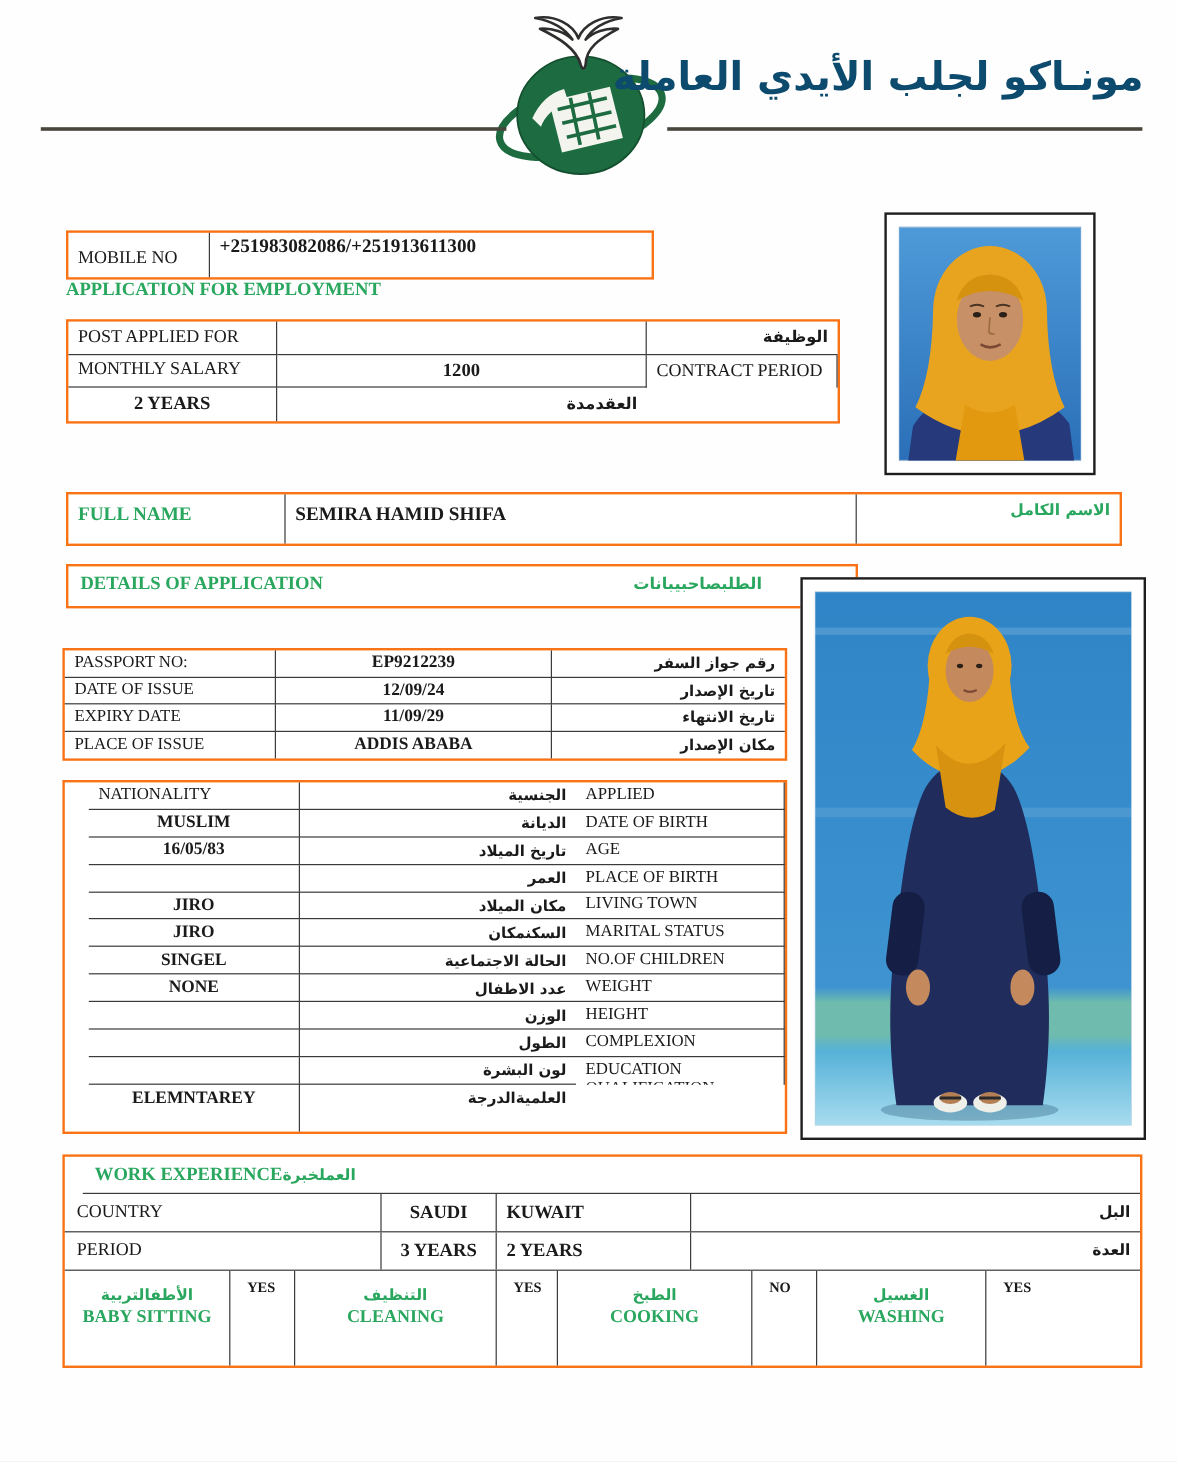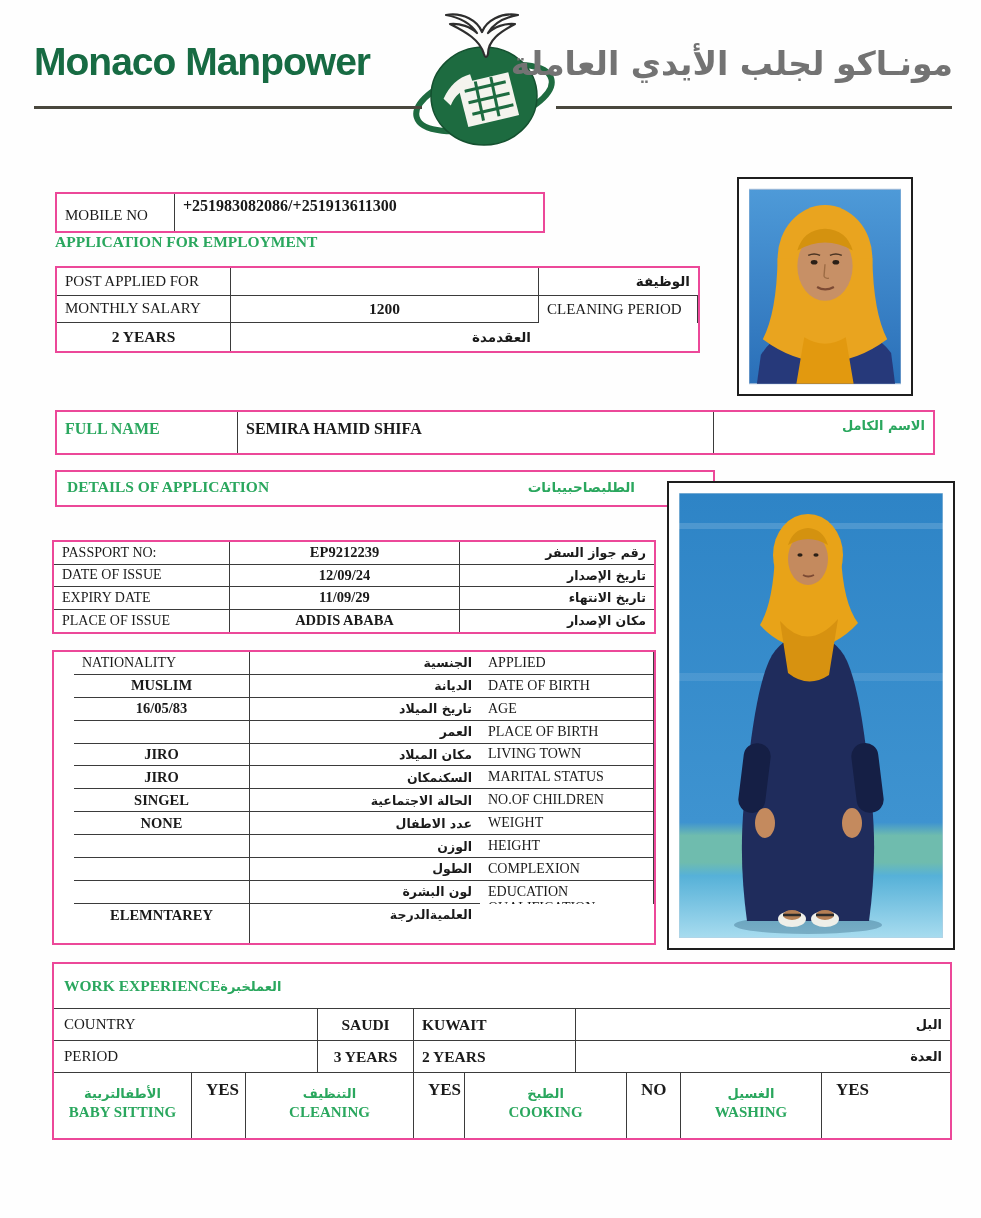--- a/index.html
+++ b/index.html
@@ -1,28 +1,28 @@
 <!DOCTYPE html>
 <html><head>
 <meta charset="utf-8">
 <style>
   html,body{margin:0;padding:0;background:#e8e8e8;}
   .page{position:relative;width:981px;height:1218px;background:#fefefe;margin:0 auto;
         font-family:"Liberation Serif",serif;color:#1a1a1a;overflow:hidden;}
   
   .brand-en{position:absolute;left:34px;top:40px;font-family:"Liberation Sans",sans-serif;
             font-weight:bold;font-size:39px;color:#176b43;letter-spacing:-1px;}
-  .brand-ar{position:absolute;right:28px;top:44px;font-weight:bold;font-size:33px;color:#737373;
+  .brand-ar{position:absolute;right:28px;top:44px;font-weight:bold;font-size:33px;color:#0c4a6e;
             direction:rtl;font-family:"DejaVu Sans",sans-serif;text-align:center;}
   .hline{position:absolute;top:106px;height:3px;background:#49473d;}
   .hline.l{left:34px;width:388px;}
   .hline.r{left:556px;width:396px;}
   .logo{position:absolute;left:408px;top:8px;width:152px;height:142px;}
   
-  .bx{position:absolute;border:2px solid #ec4899;box-sizing:border-box;background:#fff;}
+  .bx{position:absolute;border:2px solid #f97316;box-sizing:border-box;background:#fff;}
   .grid{display:grid;}
   .cell{border-right:1.6px solid #3b3b3b;border-bottom:1.6px solid #3b3b3b;
         box-sizing:border-box;padding:2px 8px;overflow:hidden;}
   .cell.cl{border-right:none;}
   .cell.rl{border-bottom:none;}
   .lab{font-size:14.5px;display:flex;align-items:center;}
   .val{font-weight:bold;font-size:14.5px;display:flex;align-items:center;justify-content:center;text-align:center;}
   .arb{font-weight:bold;font-size:13px;direction:rtl;display:flex;align-items:center;
        justify-content:flex-start;font-family:"DejaVu Sans",sans-serif;}
   .green{color:#2aa75e;}
@@ -55,42 +55,41 @@
   .passport .lab,.personal .lab{font-size:14px;line-height:1.15;}
   .passport .val,.personal .val{font-size:14.5px;}
   .passport .arb,.personal .arb{font-size:12.5px;}
   
   .photo{position:absolute;border:2px solid #1e1e1e;background:#fff;box-sizing:border-box;}
   .photo1{left:737px;top:177px;width:176px;height:219px;padding:8px 10px;}
   .photo2{left:667px;top:481px;width:288px;height:469px;padding:10px;}
   .photo svg{display:block;width:100%;height:100%;}
   
   .work{left:52px;top:962px;width:900px;height:178px;display:flex;flex-direction:column;}
-  .wtitle{height:45px;border-bottom:1.6px solid #3b3b3b;display:flex;align-items:center;
-          padding-left:10px;box-sizing:border-box;}
+  .wtitle{height:31px;border-bottom:1.6px solid #3b3b3b;display:flex;align-items:center;
+          padding-left:10px;box-sizing:border-box;margin-left:15px;}
   .wtitle .en{font-weight:bold;font-size:15.5px;}
   .wtitle .ar{font-weight:bold;font-size:13px;direction:rtl;font-family:"DejaVu Sans",sans-serif;}
   .wrow{height:32px;border-bottom:1.6px solid #3b3b3b;display:grid;
         grid-template-columns:264px 96px 162px 1fr;box-sizing:border-box;}
   .wrow .lab{font-size:15px;padding-left:10px;}
   .wrow .val{font-size:15.5px;}
   .wrow .val.left{justify-content:flex-start;text-align:left;}
   .wrow .arb{font-size:13px;}
   .skills{flex:1;display:grid;grid-template-columns:138px 54px 168px 51px 162px 54px 141px 1fr;}
   .skill-cell{display:flex;flex-direction:column;align-items:center;padding-top:13px;gap:2px;}
   .skill-ar{font-weight:bold;font-size:13px;direction:rtl;font-family:"DejaVu Sans",sans-serif;}
   .skill-en{font-weight:bold;font-size:15px;text-align:center;max-width:110px;line-height:1.25;}
-  .ans{font-weight:bold;font-size:17px;padding:5px 0 0 6px;display:block;}
+  .ans{font-weight:bold;font-size:12px;padding:5px 0 0 6px;display:block;}
 </style>
 </head>
 <body>
 
 <div class="page">
 
-  <div class="brand-en">Monaco Manpower</div>
   <div class="logo">
     <svg viewBox="0 0 152 142" xmlns="http://www.w3.org/2000/svg">
       <ellipse cx="76" cy="90" rx="70" ry="28" fill="none" stroke="#1e6b40" stroke-width="6" transform="rotate(-16 76 90)"></ellipse>
       <ellipse cx="76" cy="88" rx="53" ry="49" fill="#1d6b40" stroke="#14502f" stroke-width="1.5"></ellipse>
       <g transform="rotate(-9 78 90)">
         <path d="M52,72 L104,68 L108,112 L56,116 Z" fill="#f4f4ee"></path>
         <g stroke="#1d6b40" stroke-width="3" fill="none">
           <path d="M58,80 L100,77"></path>
             <path d="M60,92 L102,89"></path>
             <path d="M62,104 L104,101"></path>
@@ -111,21 +110,21 @@
     <div class="cell cl rl val">+251983082086/+251913611300</div>
   </div>
   <div class="app-title green">APPLICATION FOR EMPLOYMENT</div>
 
   <div class="bx grid post">
     <div class="cell lab">POST APPLIED FOR</div>
     <div class="cell val"></div>
     <div class="cell cl arb">الوظيفة</div>
     <div class="cell lab">MONTHLY SALARY</div>
     <div class="cell val">1200</div>
-    <div class="cell rl lab">CLEANING PERIOD</div>
+    <div class="cell rl lab">CONTRACT PERIOD</div>
     <div class="cell rl val">2 YEARS</div>
     <div class="cell cl rl arb">العقدمدة</div>
   </div>
 
   <div class="photo photo1">
     <svg viewBox="0 0 154 197" xmlns="http://www.w3.org/2000/svg">
       <defs>
         <linearGradient id="pbg" x1="0" y1="0" x2="0" y2="1">
           <stop offset="0" stop-color="#4e9ad8"></stop>
             <stop offset="1" stop-color="#2a6fb8"></stop>

